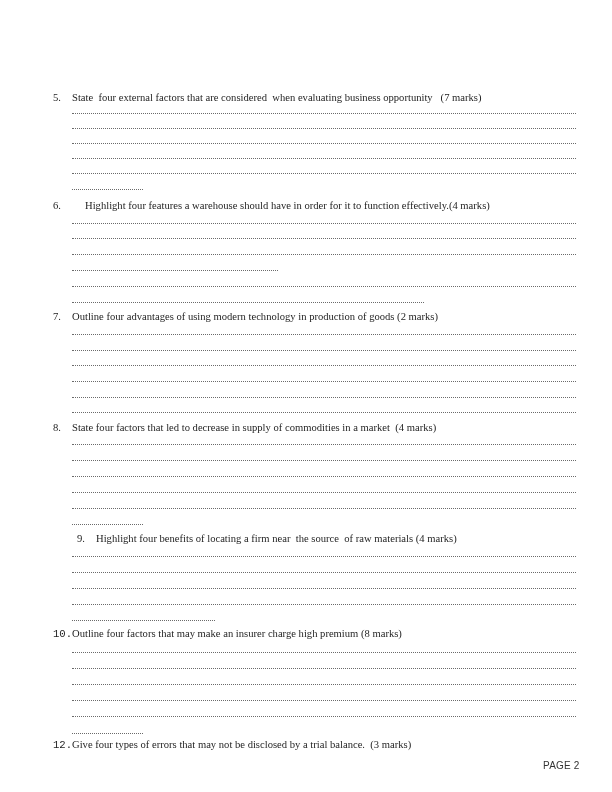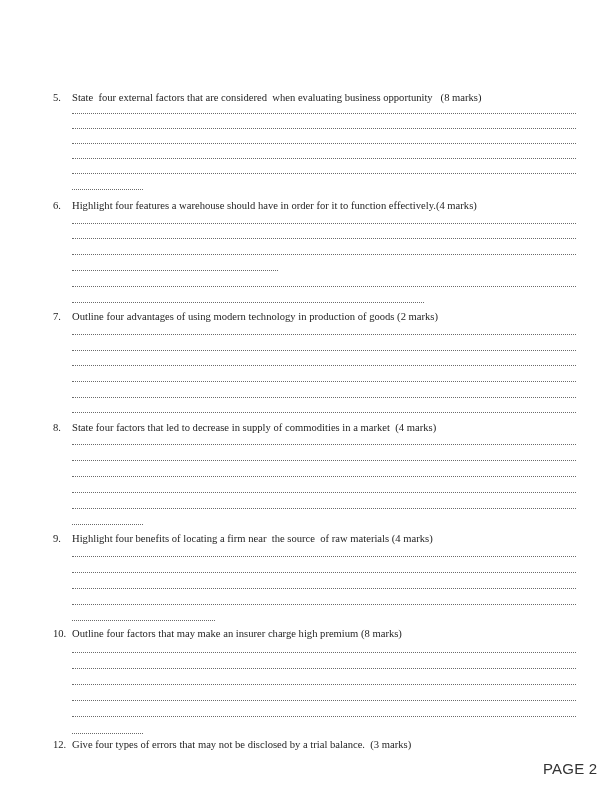--- a/index.html
+++ b/index.html
@@ -34,57 +34,58 @@
       line-height: 12px;
       white-space: nowrap;
       color: #1e1e1e;
     }
     .q-num {
       display: inline-block;
       width: 19px;
     }
     .q-text.two-digit .q-num {
       width: 19px;
+      font-family: Liberation Mono, monospace;
     }
     .answer-line {
       position: absolute;
       left: 72px;
       height: 1px;
       border-top: 1px dotted #6a6a6a;
     }
     .page-number {
       position: absolute;
       left: 543px;
       top: 760px;
       font-family: "Liberation Sans", "DejaVu Sans", sans-serif;
-      font-size: 15px;
+      font-size: 10px;
       color: #333333;
       letter-spacing: 0.2px;
     }
   </style>
 </head>
 <body>
 
 <div class="page">
 
   <div class="question">
     <div class="q-text" style="top:92px;">
-      <span class="q-num">5.</span><span style="white-space: pre;">State  four external factors that are considered  when evaluating business opportunity   (8 marks)</span>
+      <span class="q-num">5.</span><span style="white-space: pre;">State  four external factors that are considered  when evaluating business opportunity   (7 marks)</span>
     </div>
     <div class="answer-line" style="top:113px; width:504px;"></div>
     <div class="answer-line" style="top:128px; width:504px;"></div>
     <div class="answer-line" style="top:143px; width:504px;"></div>
     <div class="answer-line" style="top:158px; width:504px;"></div>
     <div class="answer-line" style="top:173px; width:504px;"></div>
     <div class="answer-line" style="top:189px; width:71px;"></div>
   </div>
 
   <div class="question">
     <div class="q-text" style="top:200px;">
-      <span class="q-num">6.</span><span style="white-space: pre;">Highlight four features a warehouse should have in order for it to function effectively.(4 marks)</span>
+      <span class="q-num">6.</span><span style="white-space: pre; margin-left: 13px;">Highlight four features a warehouse should have in order for it to function effectively.(4 marks)</span>
     </div>
     <div class="answer-line" style="top:223px; width:504px;"></div>
     <div class="answer-line" style="top:238px; width:504px;"></div>
     <div class="answer-line" style="top:254px; width:504px;"></div>
     <div class="answer-line" style="top:270px; width:206px;"></div>
     <div class="answer-line" style="top:286px; width:504px;"></div>
     <div class="answer-line" style="top:302px; width:352px;"></div>
   </div>
 
   <div class="question">
@@ -105,21 +106,21 @@
     </div>
     <div class="answer-line" style="top:444px; width:504px;"></div>
     <div class="answer-line" style="top:460px; width:504px;"></div>
     <div class="answer-line" style="top:476px; width:504px;"></div>
     <div class="answer-line" style="top:492px; width:504px;"></div>
     <div class="answer-line" style="top:508px; width:504px;"></div>
     <div class="answer-line" style="top:524px; width:71px;"></div>
   </div>
 
   <div class="question">
-    <div class="q-text" style="top:533px;">
+    <div class="q-text" style="top:533px;margin-left:24px;">
       <span class="q-num">9.</span><span style="white-space: pre;">Highlight four benefits of locating a firm near  the source  of raw materials (4 marks)</span>
     </div>
     <div class="answer-line" style="top:556px; width:504px;"></div>
     <div class="answer-line" style="top:572px; width:504px;"></div>
     <div class="answer-line" style="top:588px; width:504px;"></div>
     <div class="answer-line" style="top:604px; width:504px;"></div>
     <div class="answer-line" style="top:620px; width:143px;"></div>
   </div>
 
   <div class="question">

